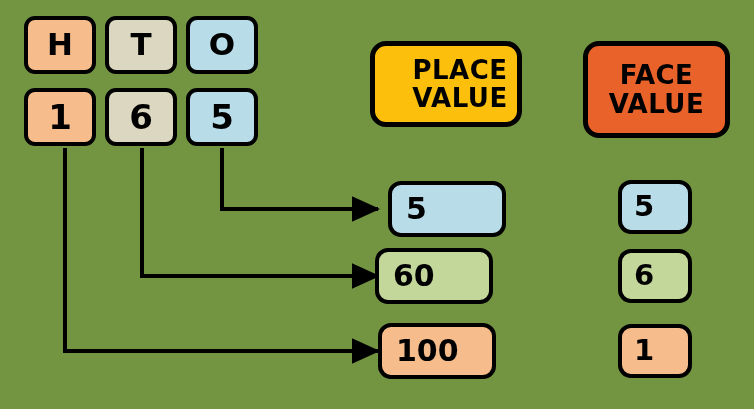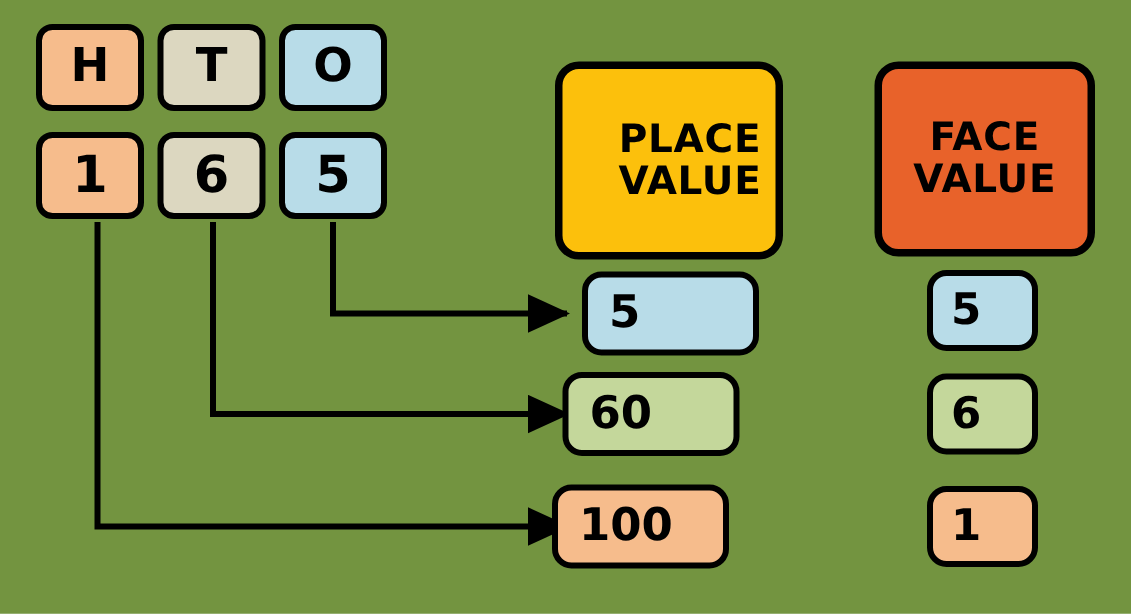--- a/index.html
+++ b/index.html
@@ -113,36 +113,36 @@
   <div class="box grid-cell digit" style="left:24px; top:88px; background:#f6bc8c;">
     <span>1</span>
   </div>
   <div class="box grid-cell digit" style="left:105px; top:88px; background:#dcd7c0;">
     <span>6</span>
   </div>
   <div class="box grid-cell digit" style="left:186px; top:88px; background:#b8dce8;">
     <span>5</span>
   </div>
 
-  <div class="box banner" style="left:370px; top:41px; width:152px; height:132px; background:#fcc00c;padding-left:28px;">
+  <div class="box banner" style="left:370px; top:41px; width:152px; height:86px; background:#fcc00c;padding-left:28px;">
     <span>PLACE</span>
     <span>VALUE</span>
   </div>
-  <div class="box banner" style="left:583px; top:41px; width:147px; height:130px; background:#e8622a;">
+  <div class="box banner" style="left:583px; top:41px; width:147px; height:97px; background:#e8622a;">
     <span>FACE</span>
     <span>VALUE</span>
   </div>
 
   <div class="box pv-box" style="left:388px; top:181px; background:#b8dce8;">
     <span>5</span>
   </div>
   <div class="box pv-box" style="left:375px; top:248px; background:#c4d79b;">
     <span>60</span>
   </div>
-  <div class="box pv-box" style="left:368px; top:323px; background:#f6bc8c;">
+  <div class="box pv-box" style="left:378px; top:323px; background:#f6bc8c;">
     <span>100</span>
   </div>
 
   <div class="box fv-box" style="left:618px; top:180px; background:#b8dce8;">
     <span>5</span>
   </div>
   <div class="box fv-box" style="left:618px; top:249px; background:#c4d79b;">
     <span>6</span>
   </div>
   <div class="box fv-box" style="left:618px; top:324px; background:#f6bc8c;">

